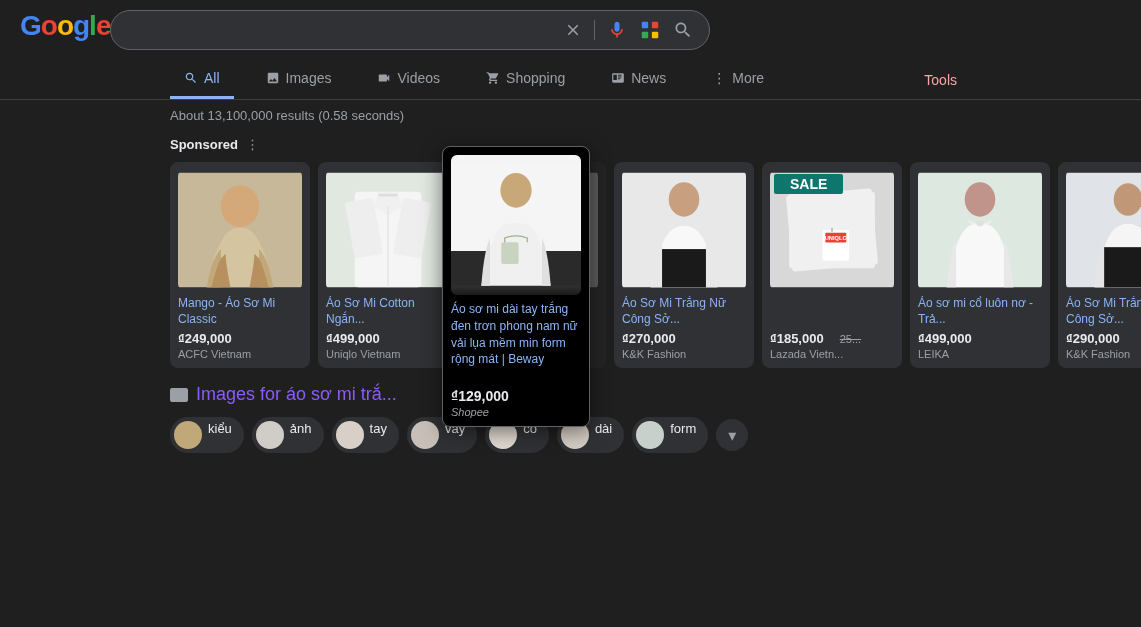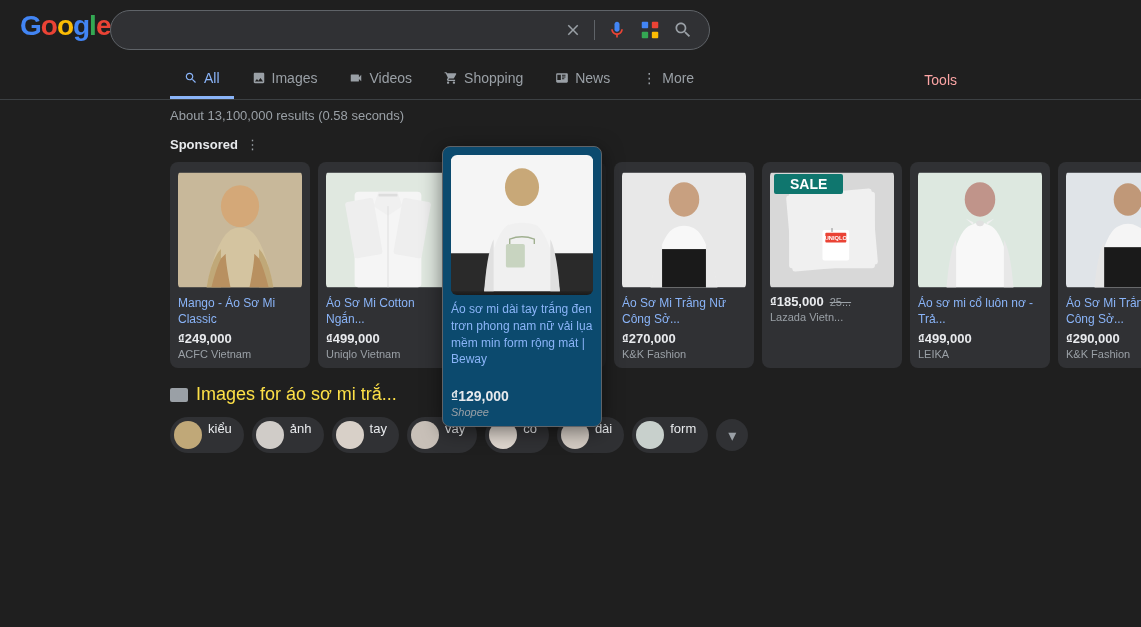--- a/index.html
+++ b/index.html
@@ -70,21 +70,21 @@
     .mic-icon svg { width: 20px; height: 20px; }
     .lens-icon svg { width: 22px; height: 22px; }
     .search-icon svg { width: 20px; height: 20px; }
 
     
     .nav-tabs {
       display: flex;
       align-items: center;
       padding: 0 170px;
       border-bottom: 1px solid #3c4043;
-      gap: 4px;
+      gap: 18px;
     }
     .nav-tab {
       display: flex;
       align-items: center;
       gap: 6px;
       padding: 10px 14px;
       font-size: 14px;
       color: #9aa0a6;
       cursor: pointer;
       border-bottom: 3px solid transparent;
@@ -195,22 +195,22 @@
       font-size: 11px;
       color: #9aa0a6;
       margin-top: 2px;
     }
 
     
     .popup-card {
       position: absolute;
       top: -16px;
       left: 272px;
-      width: 160px;
-      background: #0c4a6e;
+      width: 148px;
+      background: #000000;
       border-radius: 8px;
       padding: 8px;
       z-index: 20;
       box-shadow: 0 4px 20px rgba(0,0,0,0.5);
       border: 1px solid #5f6368;
     }
     .popup-img {
       width: 100%;
       height: 140px;
       border-radius: 6px;
@@ -248,21 +248,21 @@
       width: 18px;
       height: 14px;
       background: #9aa0a6;
       border-radius: 2px;
       display: inline-flex;
       align-items: center;
       justify-content: center;
     }
     .images-section-title {
       font-size: 18px;
-      color: #fde047;
+      color: #8b5cf6;
       font-weight: normal;
     }
 
     
     .filter-pills {
       display: flex;
       align-items: center;
       padding: 4px 170px;
       gap: 8px;
     }
@@ -499,21 +499,21 @@
           <rect width="130" height="120" fill="#d8d8d8"></rect>
           <rect x="20" y="20" width="90" height="80" rx="3" fill="#f0f0f0"></rect>
           <rect x="20" y="20" width="90" height="80" rx="3" fill="#f0f0f0" transform="rotate(-5, 65, 60)"></rect>
 
           <rect x="55" y="60" width="28" height="32" rx="2" fill="white"></rect>
           <rect x="58" y="63" width="22" height="10" rx="1" fill="#ea4335"></rect>
           <text x="69" y="71" text-anchor="middle" fill="white" font-size="6" font-weight="bold">UNIQLO</text>
           <line x1="65" y1="58" x2="65" y2="62" stroke="#888" stroke-width="1"></line>
         </svg>
       </div>
-      <div style="display:flex; align-items:baseline; gap:2px;">
+      <div style="display:flex; align-items:baseline; gap:12px;margin-top:37px;">
         <div class="product-price">₫185,000</div>
         <div class="product-price-old">25...</div>
       </div>
       <div class="product-shop">Lazada Vietn...</div>
     </div>
 
     <div class="product-card">
       <div class="product-figure">
         <svg width="100%" height="100%" viewBox="0 0 130 120" xmlns="http://www.w3.org/2000/svg">
           <rect width="130" height="120" fill="#dde8e0"></rect>

